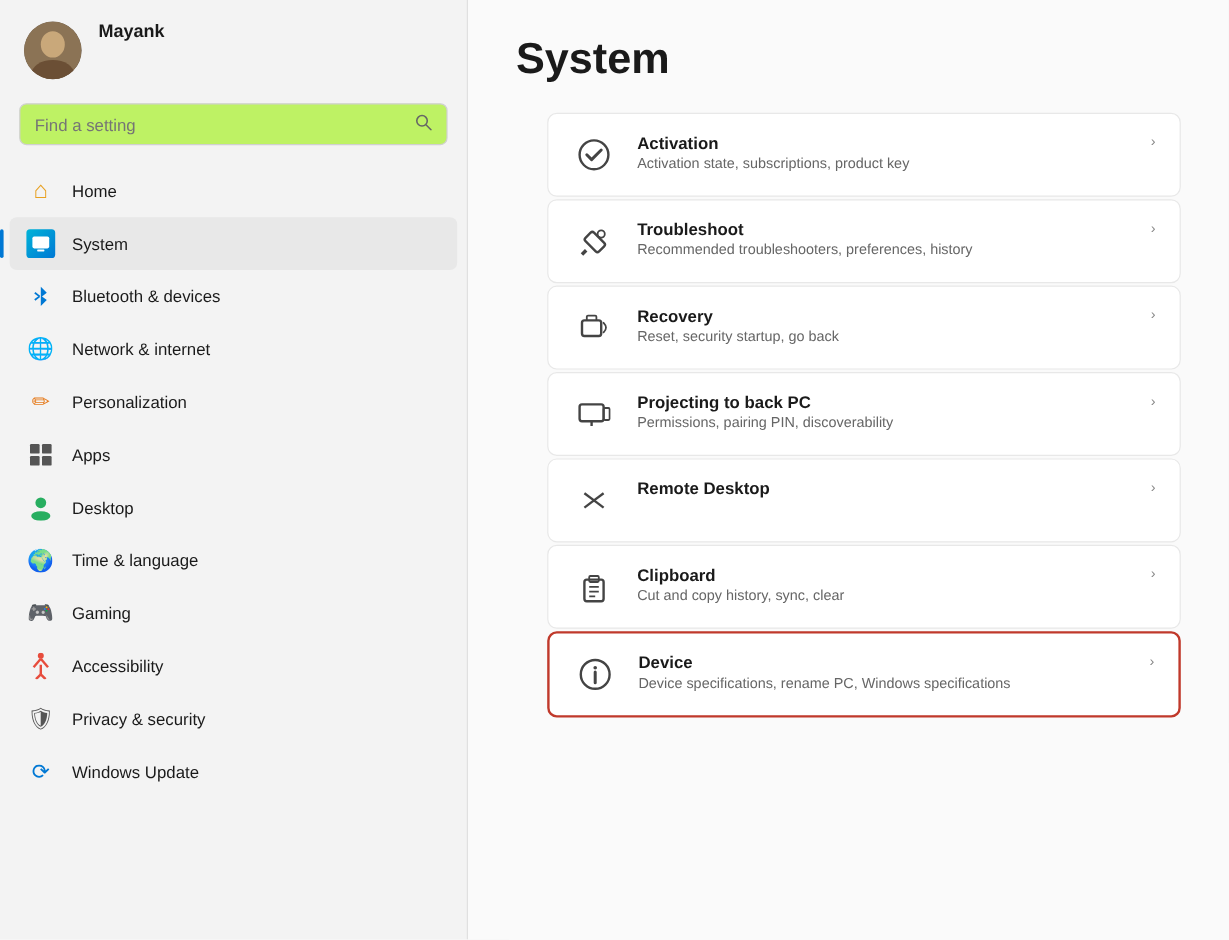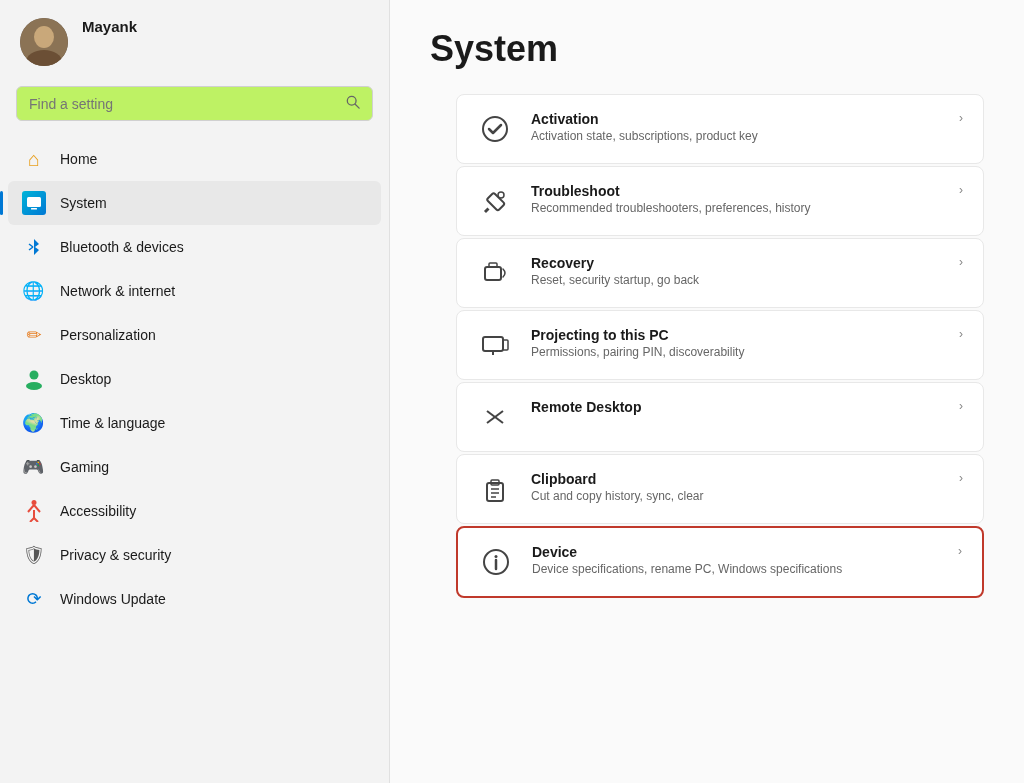--- a/index.html
+++ b/index.html
@@ -250,20 +250,31 @@
     </div>
       <div class="nav-item">
       <div class="nav-icon" style="color:#0078d4;font-size:18px;">🌐</div>
       <span class="nav-label">Network &amp; internet</span>
     </div>
       <div class="nav-item">
       <div class="nav-icon" style="color:#e67e22;font-size:18px;">✏</div>
       <span class="nav-label">Personalization</span>
     </div>
       <div class="nav-item">
+      <div class="nav-icon" style="color:#555;">
+        <svg width="20" height="20" viewBox="0 0 20 20">
+            <rect x="1" y="1" width="8" height="8" rx="1" fill="#555"></rect>
+            <rect x="11" y="1" width="8" height="8" rx="1" fill="#555"></rect>
+            <rect x="1" y="11" width="8" height="8" rx="1" fill="#555"></rect>
+            <rect x="11" y="11" width="8" height="8" rx="1" fill="#555"></rect>
+          </svg>
+      </div>
+      <span class="nav-label">Apps</span>
+    </div>
+      <div class="nav-item">
       <div class="nav-icon" style="font-size:20px;color:#27ae60;">
         <svg width="22" height="22" viewBox="0 0 22 22">
             <circle cx="11" cy="7" r="4.5" fill="#27ae60"></circle>
             <ellipse cx="11" cy="18" rx="8" ry="4" fill="#27ae60"></ellipse>
           </svg>
       </div>
       <span class="nav-label">Desktop</span>
     </div>
       <div class="nav-item">
       <div class="nav-icon" style="font-size:18px;">🌍</div>
@@ -344,21 +355,21 @@
     </div>
       <div class="settings-item">
       <div class="settings-item-icon">
         <svg width="28" height="28" viewBox="0 0 28 28">
             <rect x="2" y="6" width="20" height="14" rx="2" fill="none" stroke="#444" stroke-width="2"></rect>
             <line x1="12" y1="20" x2="12" y2="24" stroke="#444" stroke-width="2"></line>
             <rect x="22" y="9" width="5" height="10" rx="1" fill="none" stroke="#444" stroke-width="1.5"></rect>
           </svg>
       </div>
       <div class="settings-item-text">
-        <span class="settings-item-title">Projecting to this PC</span>
+        <span class="settings-item-title">Projecting to back PC</span>
         <span class="settings-item-desc">Permissions, pairing PIN, discoverability</span>
       </div>
       <span class="chevron">›</span>
     </div>
       <div class="settings-item">
       <div class="settings-item-icon">
         <svg width="28" height="28" viewBox="0 0 28 28">
             <line x1="6" y1="8" x2="14" y2="14" stroke="#444" stroke-width="2"></line>
             <line x1="6" y1="20" x2="14" y2="14" stroke="#444" stroke-width="2"></line>
             <line x1="22" y1="8" x2="14" y2="14" stroke="#444" stroke-width="2"></line>

